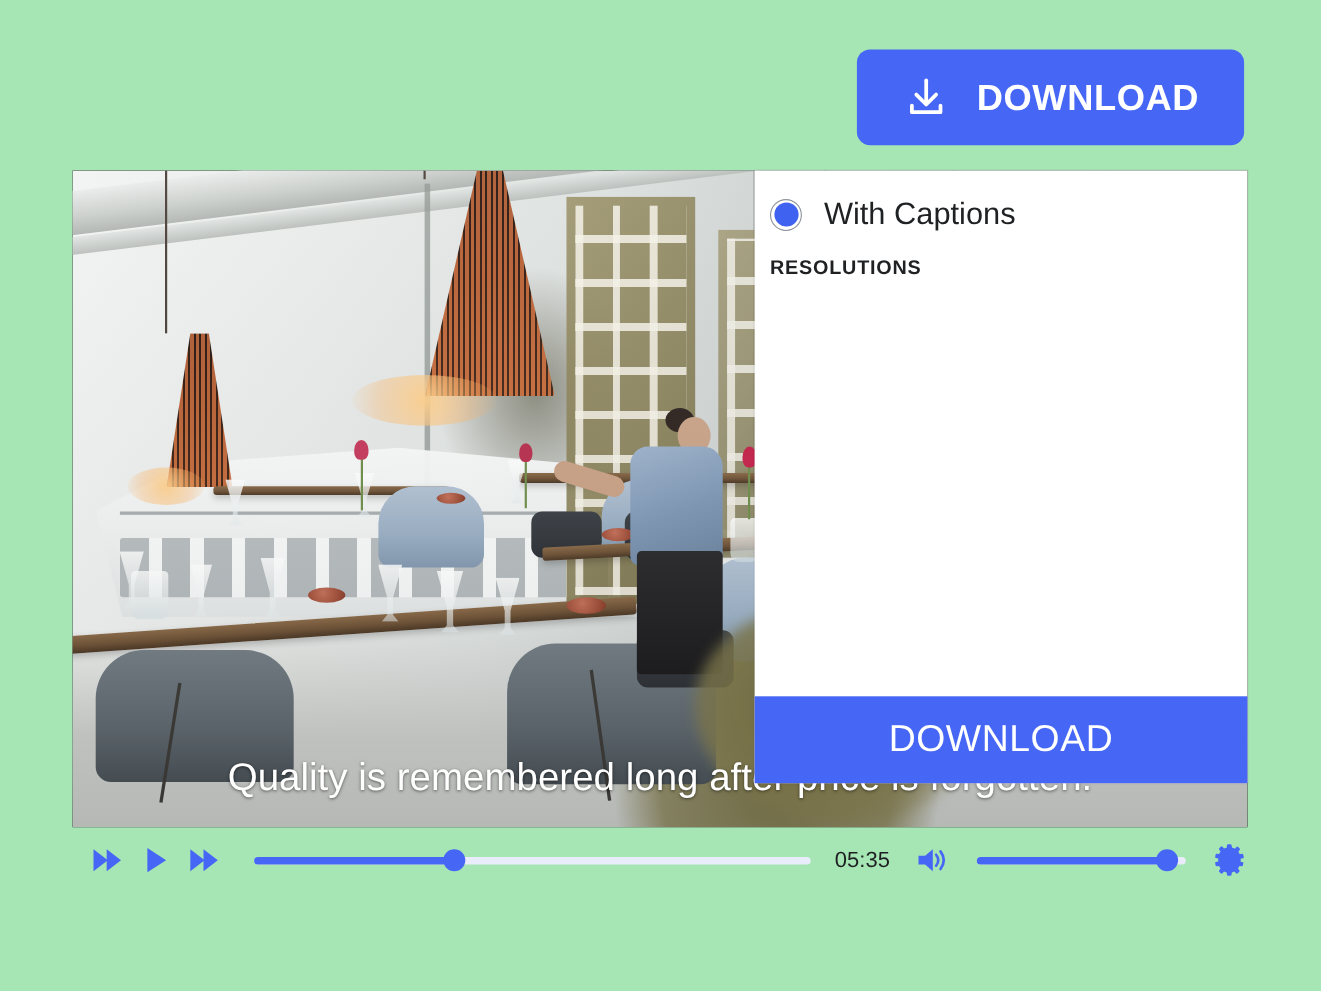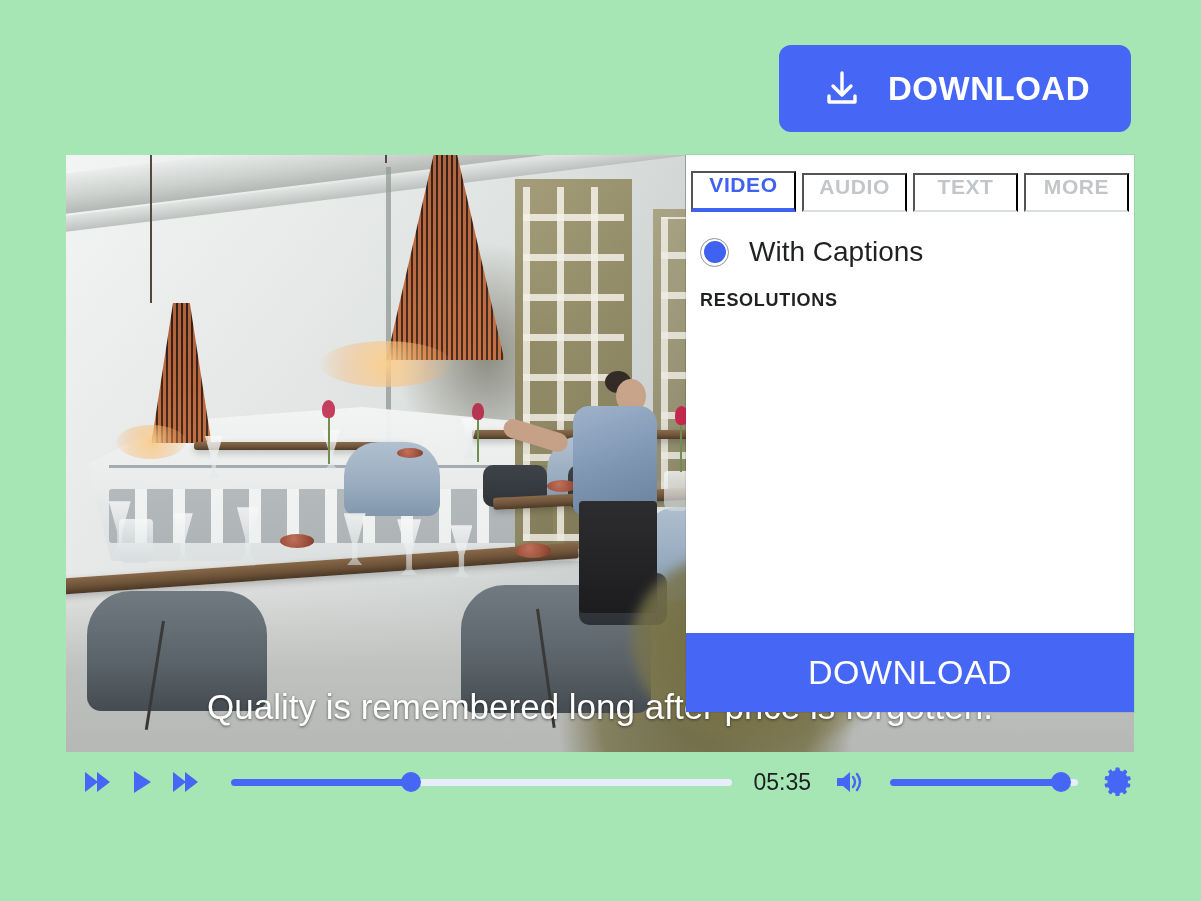--- a/index.html
+++ b/index.html
@@ -340,21 +340,21 @@
     left: 35.5%;
     top: 50%;
     width: 20px; height: 20px;
     margin-left: -10px; margin-top: -10px;
     border-radius: 50%;
     background: #4666f5;
   }
 
   #time-label {
     margin-left: 22px;
-    font-size: 23px;
+    font-size: 20px;
     color: #1d1f21;
     white-space: nowrap;
   }
 
   #btn-volume { margin-left: 23px; }
 
   #volume-track {
     position: relative;
     margin-left: 24px;
     width: 202px;
@@ -505,26 +505,20 @@
                 filter: blur(6px);"></div>
 
     <div id="video-tint"></div>
   </div>
 
   <div id="caption-text">Quality is remembered long after price is forgotten.</div>
 </div>
 
 <div id="settings-panel">
 
-  <div id="panel-tabs">
-    <button class="tab active">VIDEO</button>
-    <button class="tab">AUDIO</button>
-    <button class="tab">TEXT</button>
-    <button class="tab">MORE</button>
-  </div>
 
   <div id="panel-body">
 
     <div class="radio-row selected">
       <span class="radio-mark"></span>
       <span class="radio-label">With Captions</span>
     </div>
 
 
 

